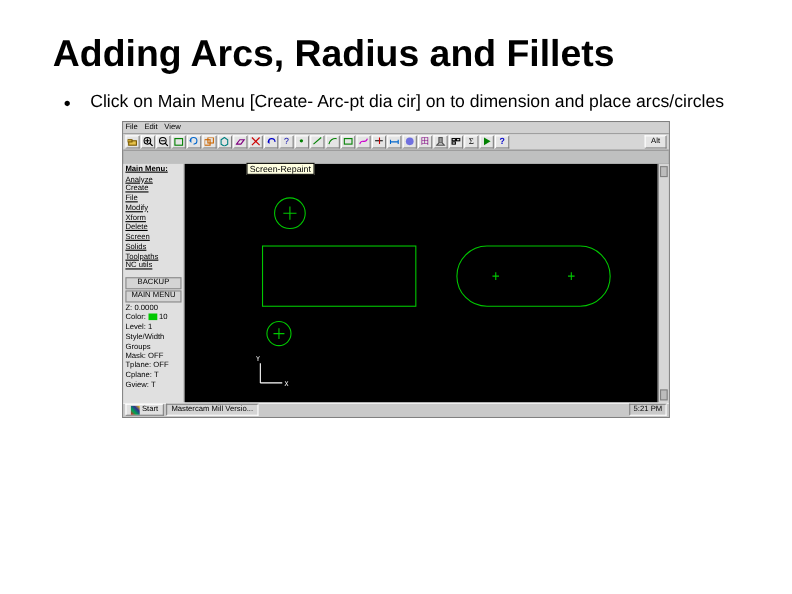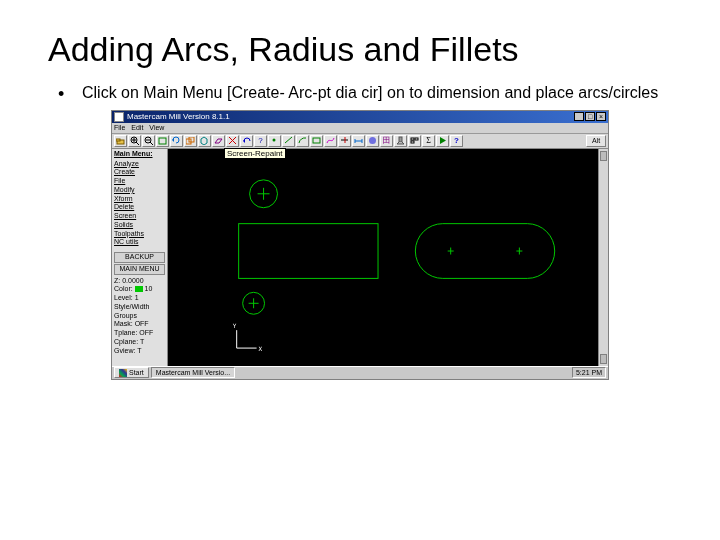--- a/index.html
+++ b/index.html
@@ -7,21 +7,21 @@
     width: 720px;
     height: 540px;
     background: #fff;
     font-family: Arial, Helvetica, sans-serif;
     color: #000;
     padding: 30px 48px 0 48px;
     overflow: hidden;
   }
   h1 {
     font-size: 34px;
-    font-weight: normal;
+    font-weight: bold;
     margin-bottom: 14px;
   }
   ul.bullets {
     list-style: none;
     margin-left: 6px;
     margin-bottom: 6px;
   }
   ul.bullets > li {
     font-size: 16px;
     line-height: 1.3;
@@ -182,30 +182,20 @@
 
 <h1>Adding Arcs, Radius and Fillets</h1>
 
 <ul class="bullets">
   <li>Click on Main Menu [Create- Arc-pt dia cir] on to dimension and place arcs/circles</li>
 </ul>
 
 <div class="shot-wrap">
 <div class="shot">
 
-  <div class="titlebar">
-    <span class="tbicon"></span>
-    <span>Mastercam Mill Version 8.1.1</span>
-    <span class="spacer"></span>
-    <div class="winctrl">
-      <span>_</span>
-      <span>□</span>
-      <span>×</span>
-    </div>
-  </div>
 
   <div class="menubar">
     <span>File</span>
     <span>Edit</span>
     <span>View</span>
   </div>
 
   <div class="toolbar">
     <span class="tbtn">
           <svg width="9" height="8">

